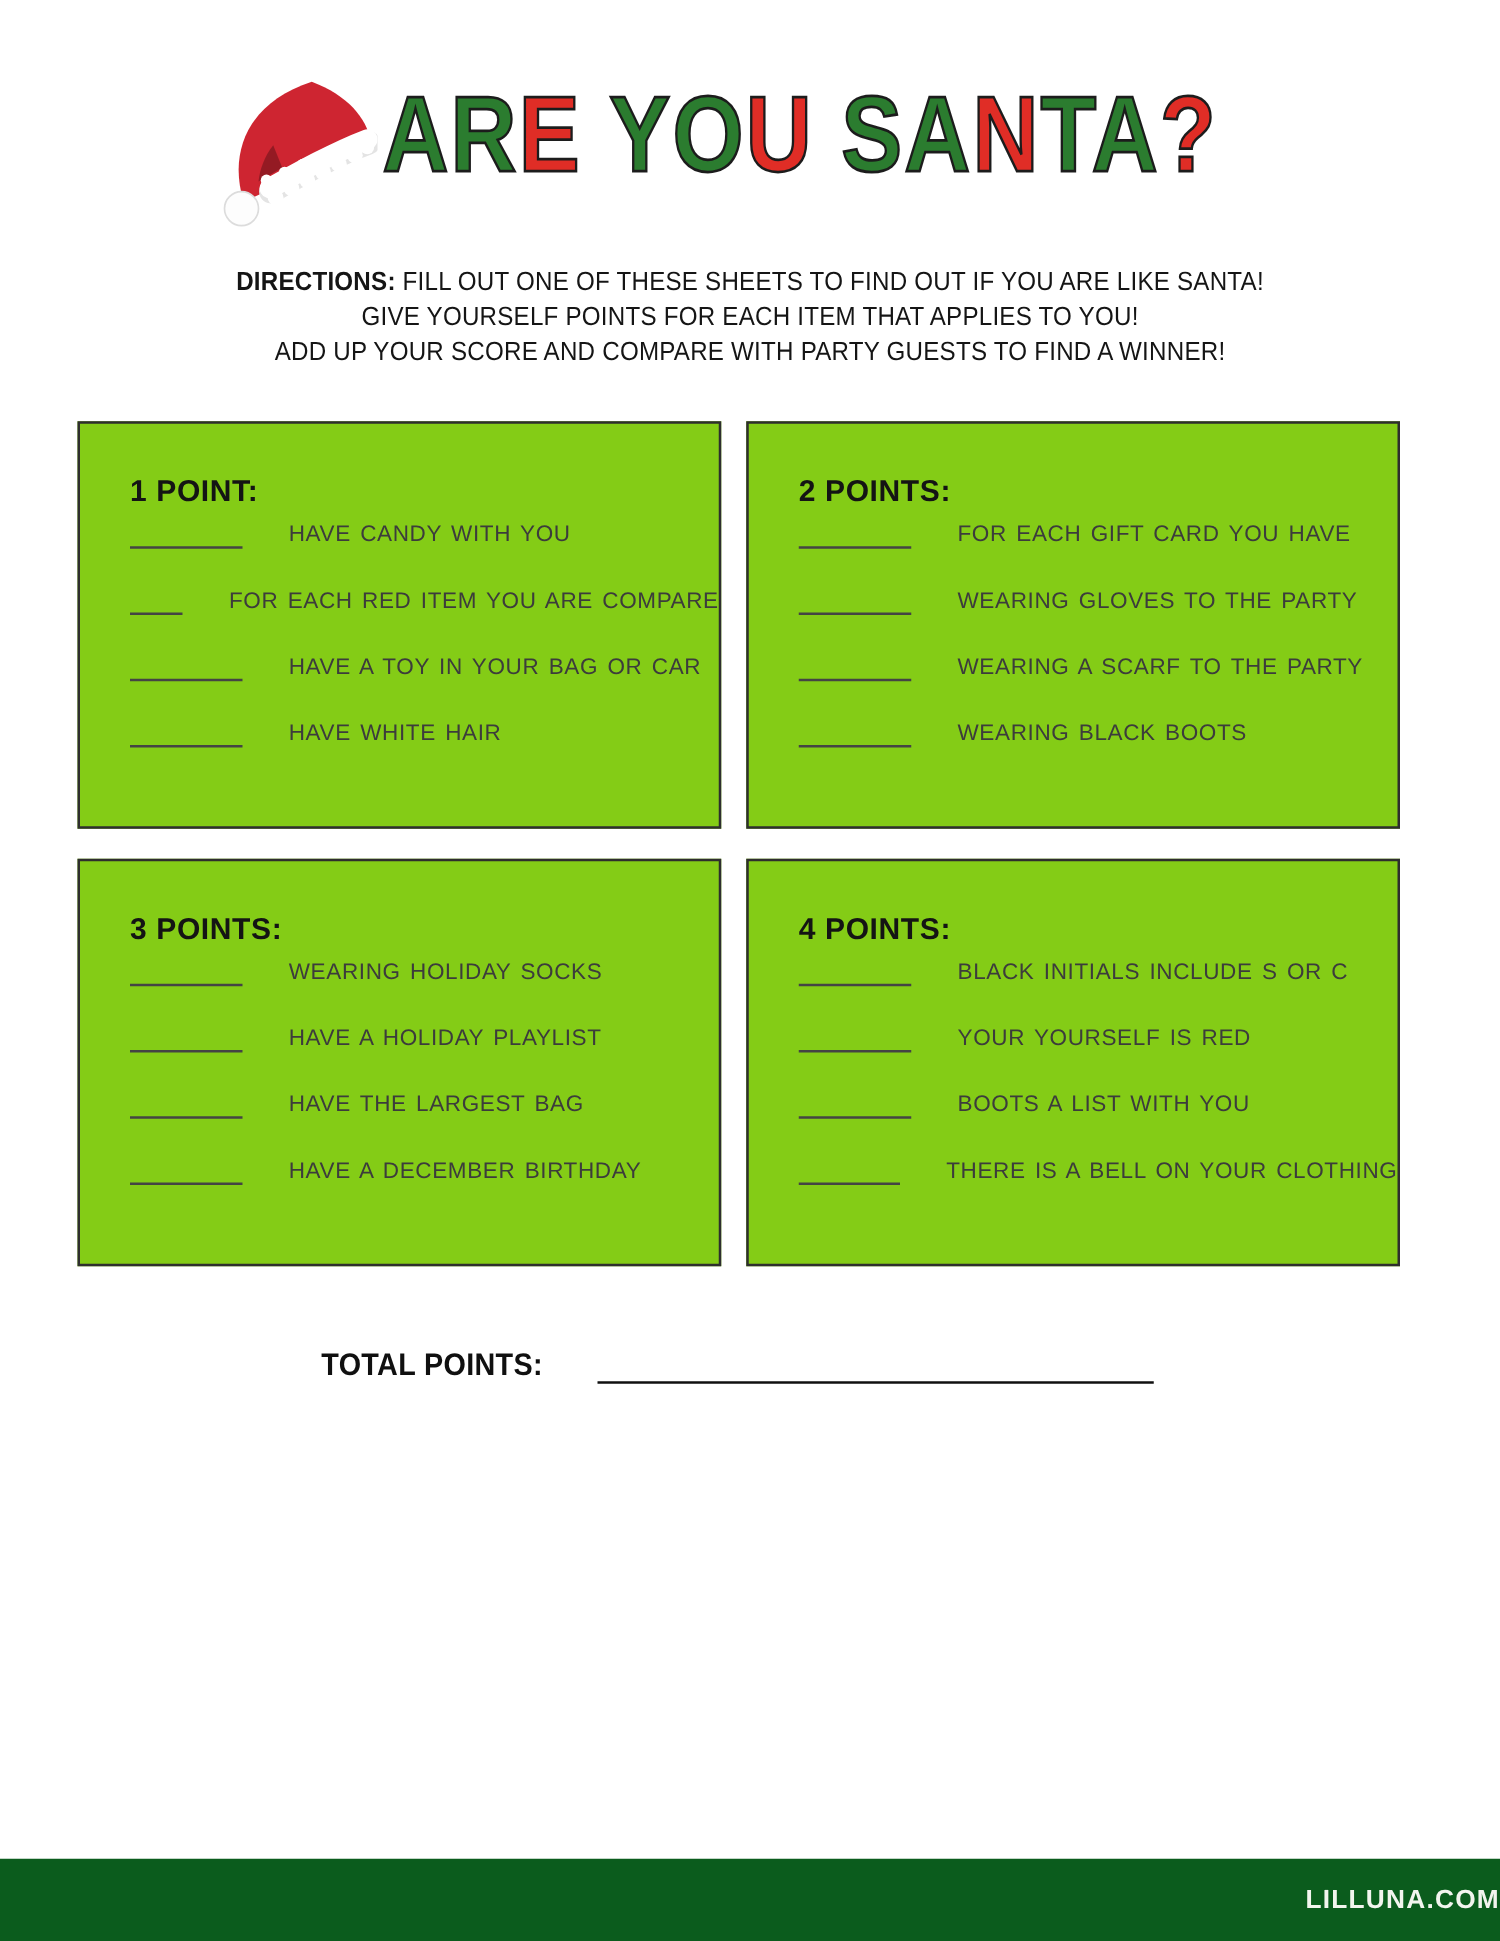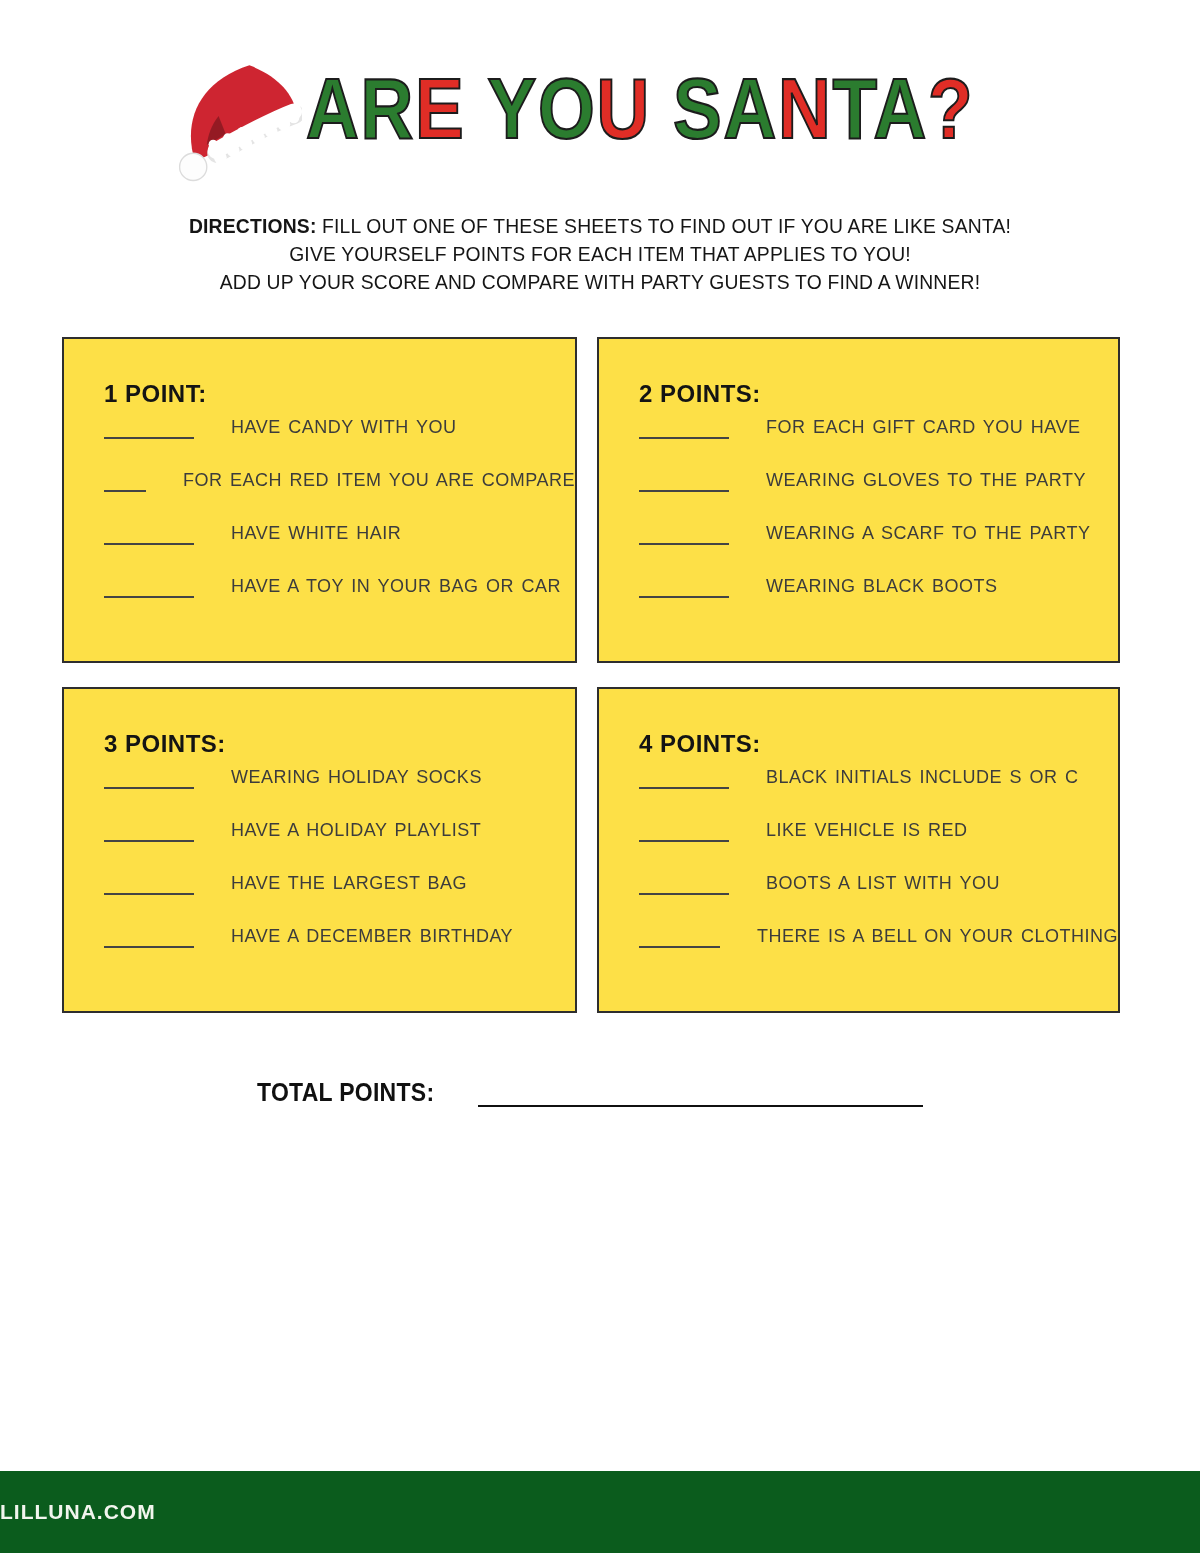--- a/index.html
+++ b/index.html
@@ -33,21 +33,21 @@
   .dir-line { white-space:nowrap; }
   .dir-bold { font-weight:700; margin-right:6px; }
 
   
   .boxes {
     position:absolute; left:62px; top:337px;
     display:grid; grid-template-columns:515px 523px; gap:24px 20px;
   }
   .box {
     height:326px; box-sizing:border-box;
-    border:2px solid var(--box-border); background:#fde047;
+    border:2px solid var(--box-border); background:#84cc16;
     padding:42px 0 0 40px;
   }
   .box-heading {
     font-size:24px; line-height:26px; font-weight:700;
     letter-spacing:.5px; color:#141414;
   }
   .items { margin-top:10px; }
   .item { height:48px; margin-bottom:5px; display:flex; align-items:flex-start; }
   .blank {
     width:90px; height:20px;
@@ -69,23 +69,23 @@
     color:#101010; transform:scaleX(.92); transform-origin:left bottom;
     white-space:nowrap;
   }
   .total-line {
     margin-left:28px; width:445px; height:26px; display:inline-block;
     border-bottom:2px solid #101010;
   }
 
   
   .footer {
-    position:absolute; left:0; bottom:0; width:100%; height:82px;
+    position:absolute; left:0; bottom:0; width:100%; height:66px;
     background:var(--footer-bg);
-    display:flex; align-items:center; justify-content:flex-start;
+    display:flex; align-items:center; justify-content:flex-end;
   }
   .footer span {
     color:var(--footer-text); font-size:21px; font-weight:700;
     letter-spacing:1px;
   }
 </style>
 </head>
 <body>
 
 <div class="page">
@@ -129,26 +129,26 @@
         <div class="item">
             <span class="blank"></span>
             <span class="item-label">HAVE CANDY WITH YOU</span>
           </div>
         <div class="item">
             <span class="blank"></span>
             <span class="item-label">FOR EACH RED ITEM YOU ARE COMPARE</span>
           </div>
         <div class="item">
             <span class="blank"></span>
+            <span class="item-label">HAVE A TOY IN YOUR BAG OR CAR</span>
+          </div>
+        <div class="item">
+            <span class="blank"></span>
             <span class="item-label">HAVE WHITE HAIR</span>
           </div>
-        <div class="item">
-            <span class="blank"></span>
-            <span class="item-label">HAVE A TOY IN YOUR BAG OR CAR</span>
-          </div>
       </div>
     </div>
 
     <div class="box">
       <div class="box-heading">2 POINTS:</div>
       <div class="items">
         <div class="item">
             <span class="blank"></span>
             <span class="item-label">FOR EACH GIFT CARD YOU HAVE</span>
           </div>
@@ -191,21 +191,21 @@
 
     <div class="box">
       <div class="box-heading">4 POINTS:</div>
       <div class="items">
         <div class="item">
             <span class="blank"></span>
             <span class="item-label">BLACK INITIALS INCLUDE S OR C</span>
           </div>
         <div class="item">
             <span class="blank"></span>
-            <span class="item-label">LIKE VEHICLE IS RED</span>
+            <span class="item-label">YOUR YOURSELF IS RED</span>
           </div>
         <div class="item">
             <span class="blank"></span>
             <span class="item-label">BOOTS A LIST WITH YOU</span>
           </div>
         <div class="item">
             <span class="blank"></span>
             <span class="item-label">THERE IS A BELL ON YOUR CLOTHING</span>
           </div>
       </div>

